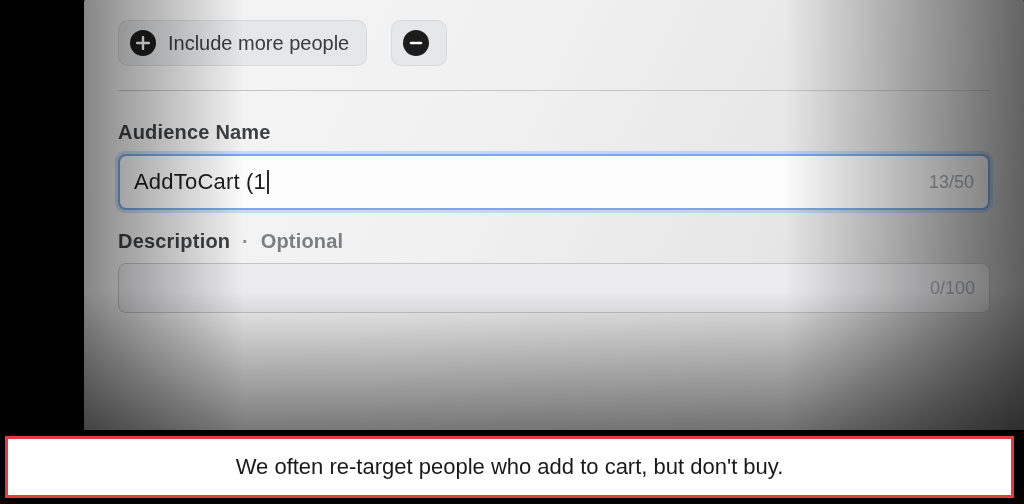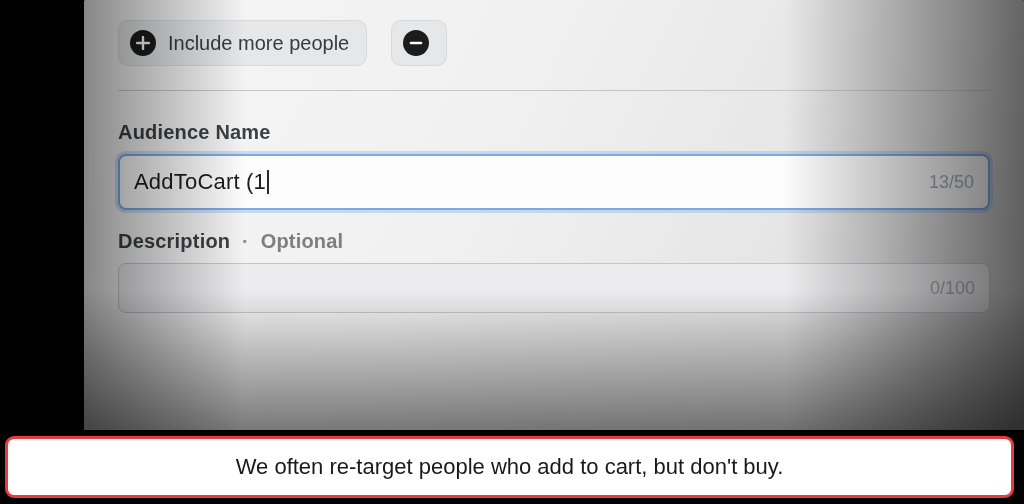--- a/index.html
+++ b/index.html
@@ -138,21 +138,21 @@
       font-weight: 500;
       filter: blur(0.5px);
     }
     .caption-box {
       position: absolute;
       left: 5px;
       right: 10px;
       bottom: 6px;
       background: #fff;
       border: 3px solid #e63b3f;
-      border-radius: 9px;
+      border-radius: 0;
       height: 62px;
       display: flex;
       align-items: center;
       justify-content: center;
       padding: 4px 24px;
     }
     .caption-text {
       font-size: 22px;
       color: #1a1a1a;
       text-align: center;

